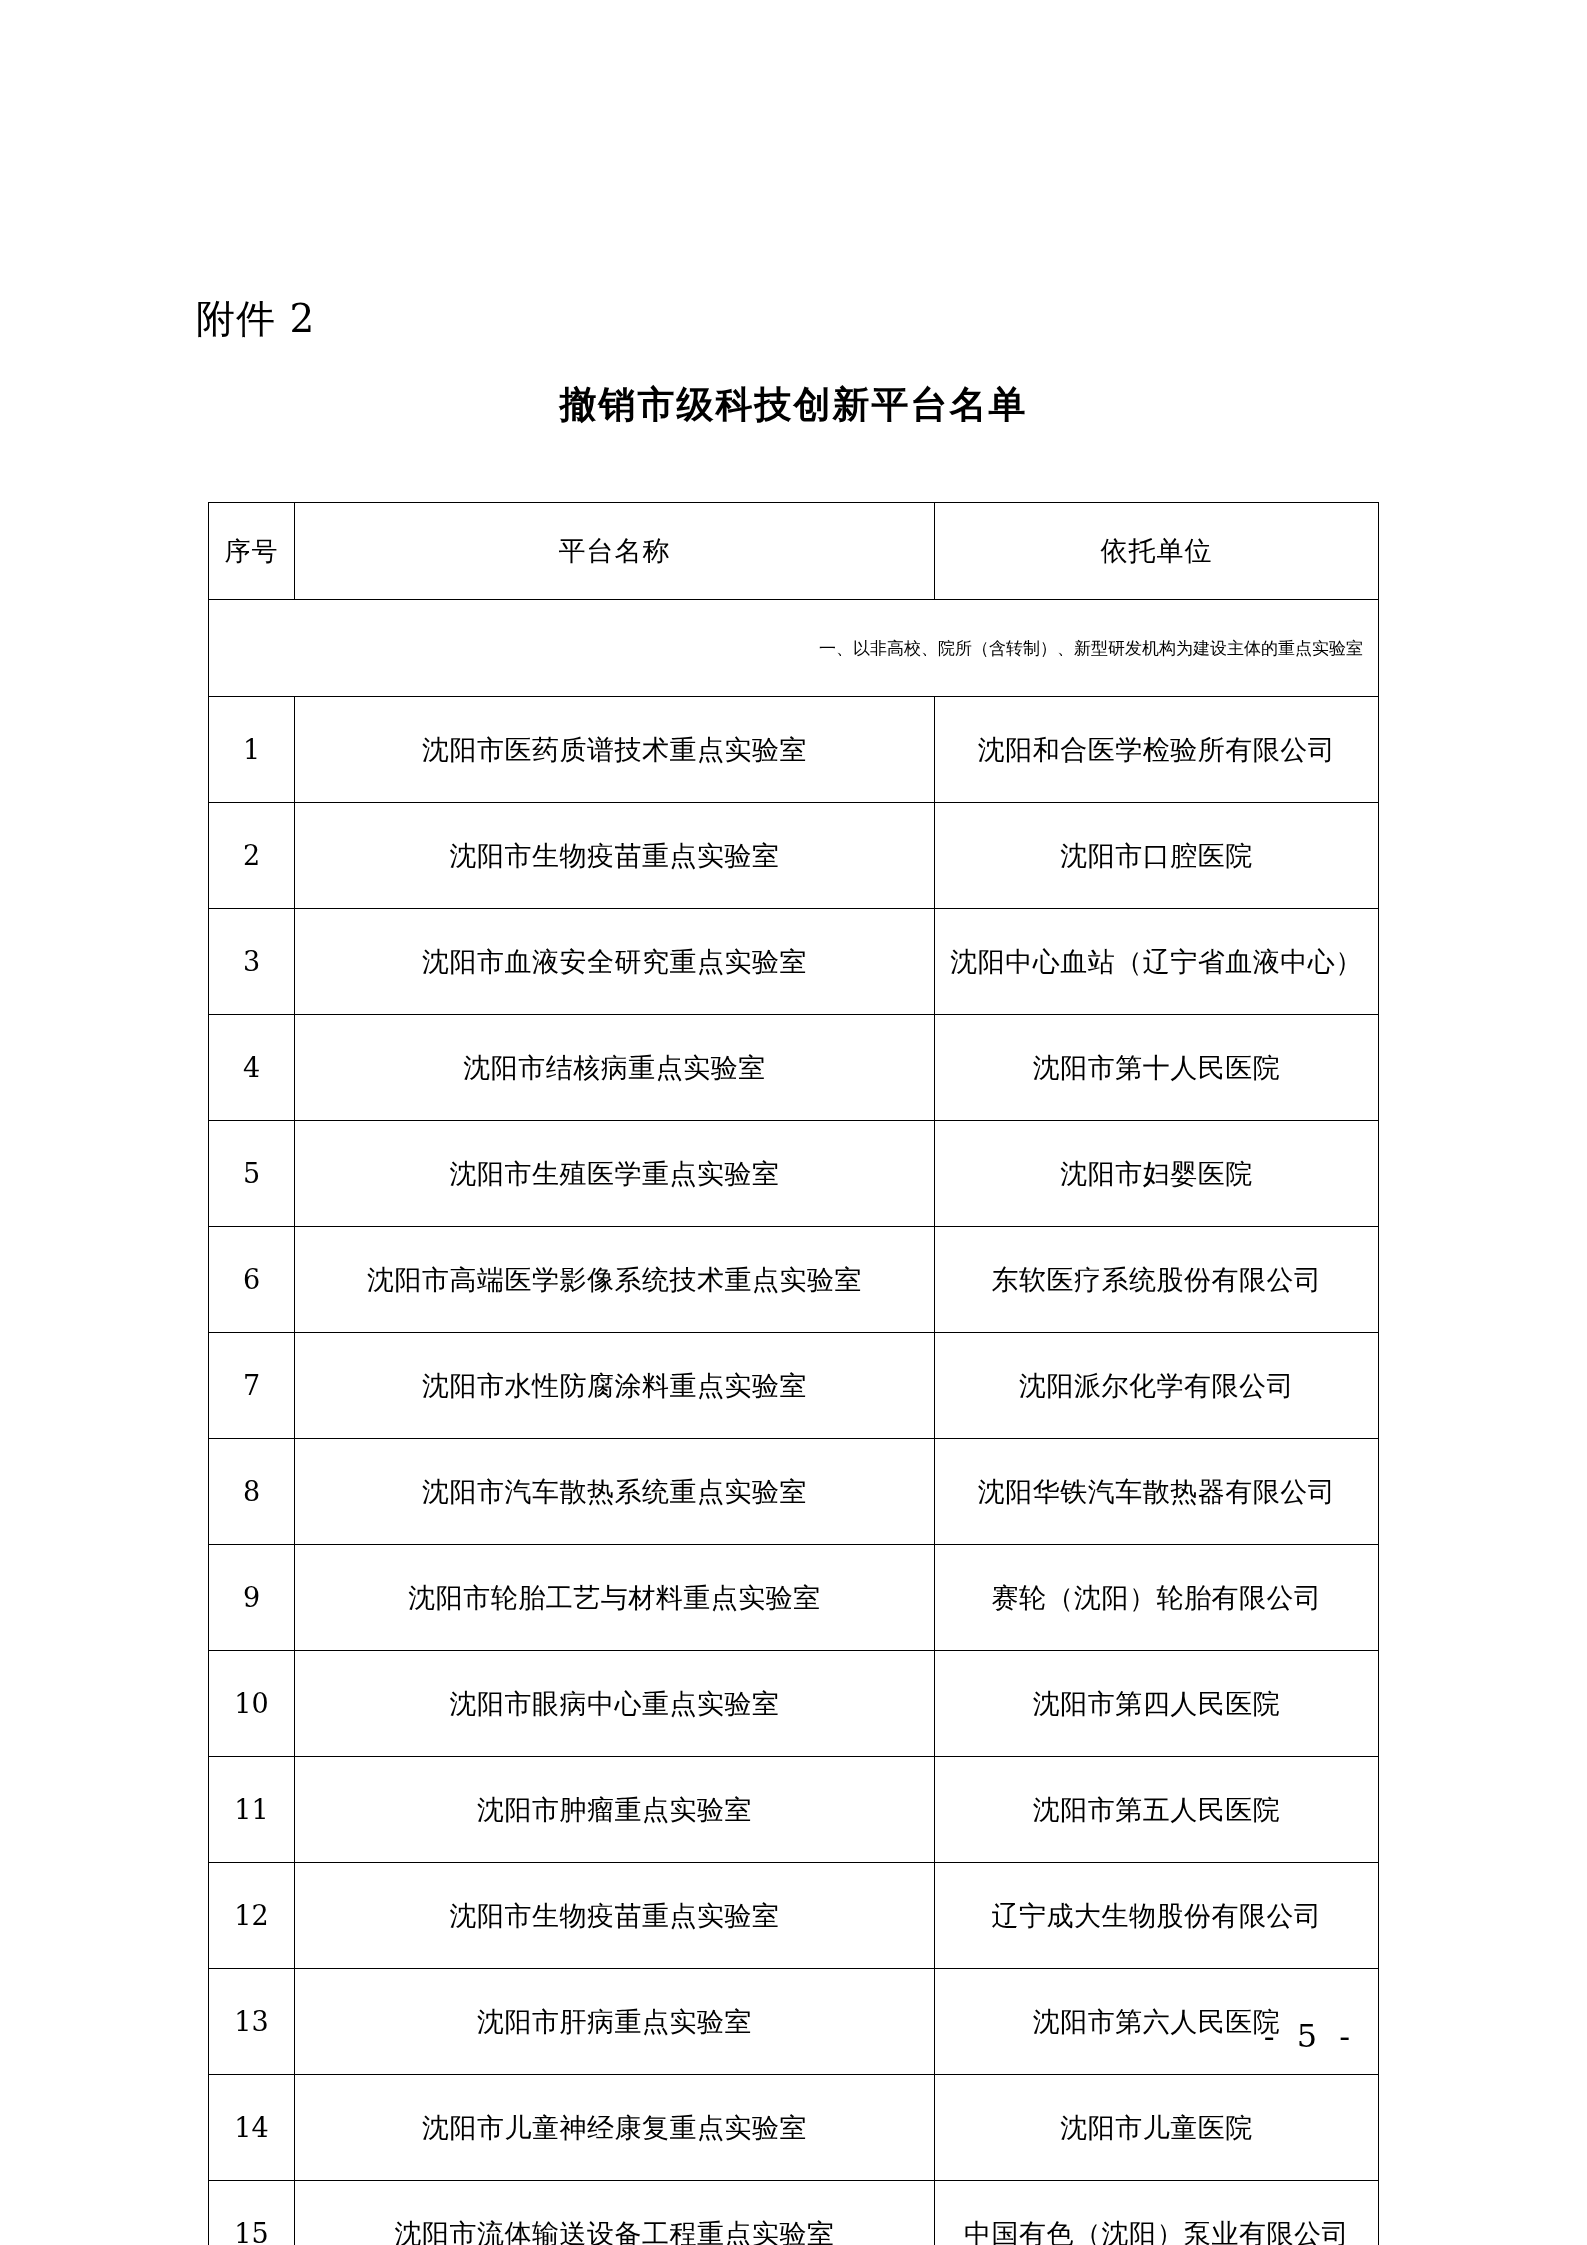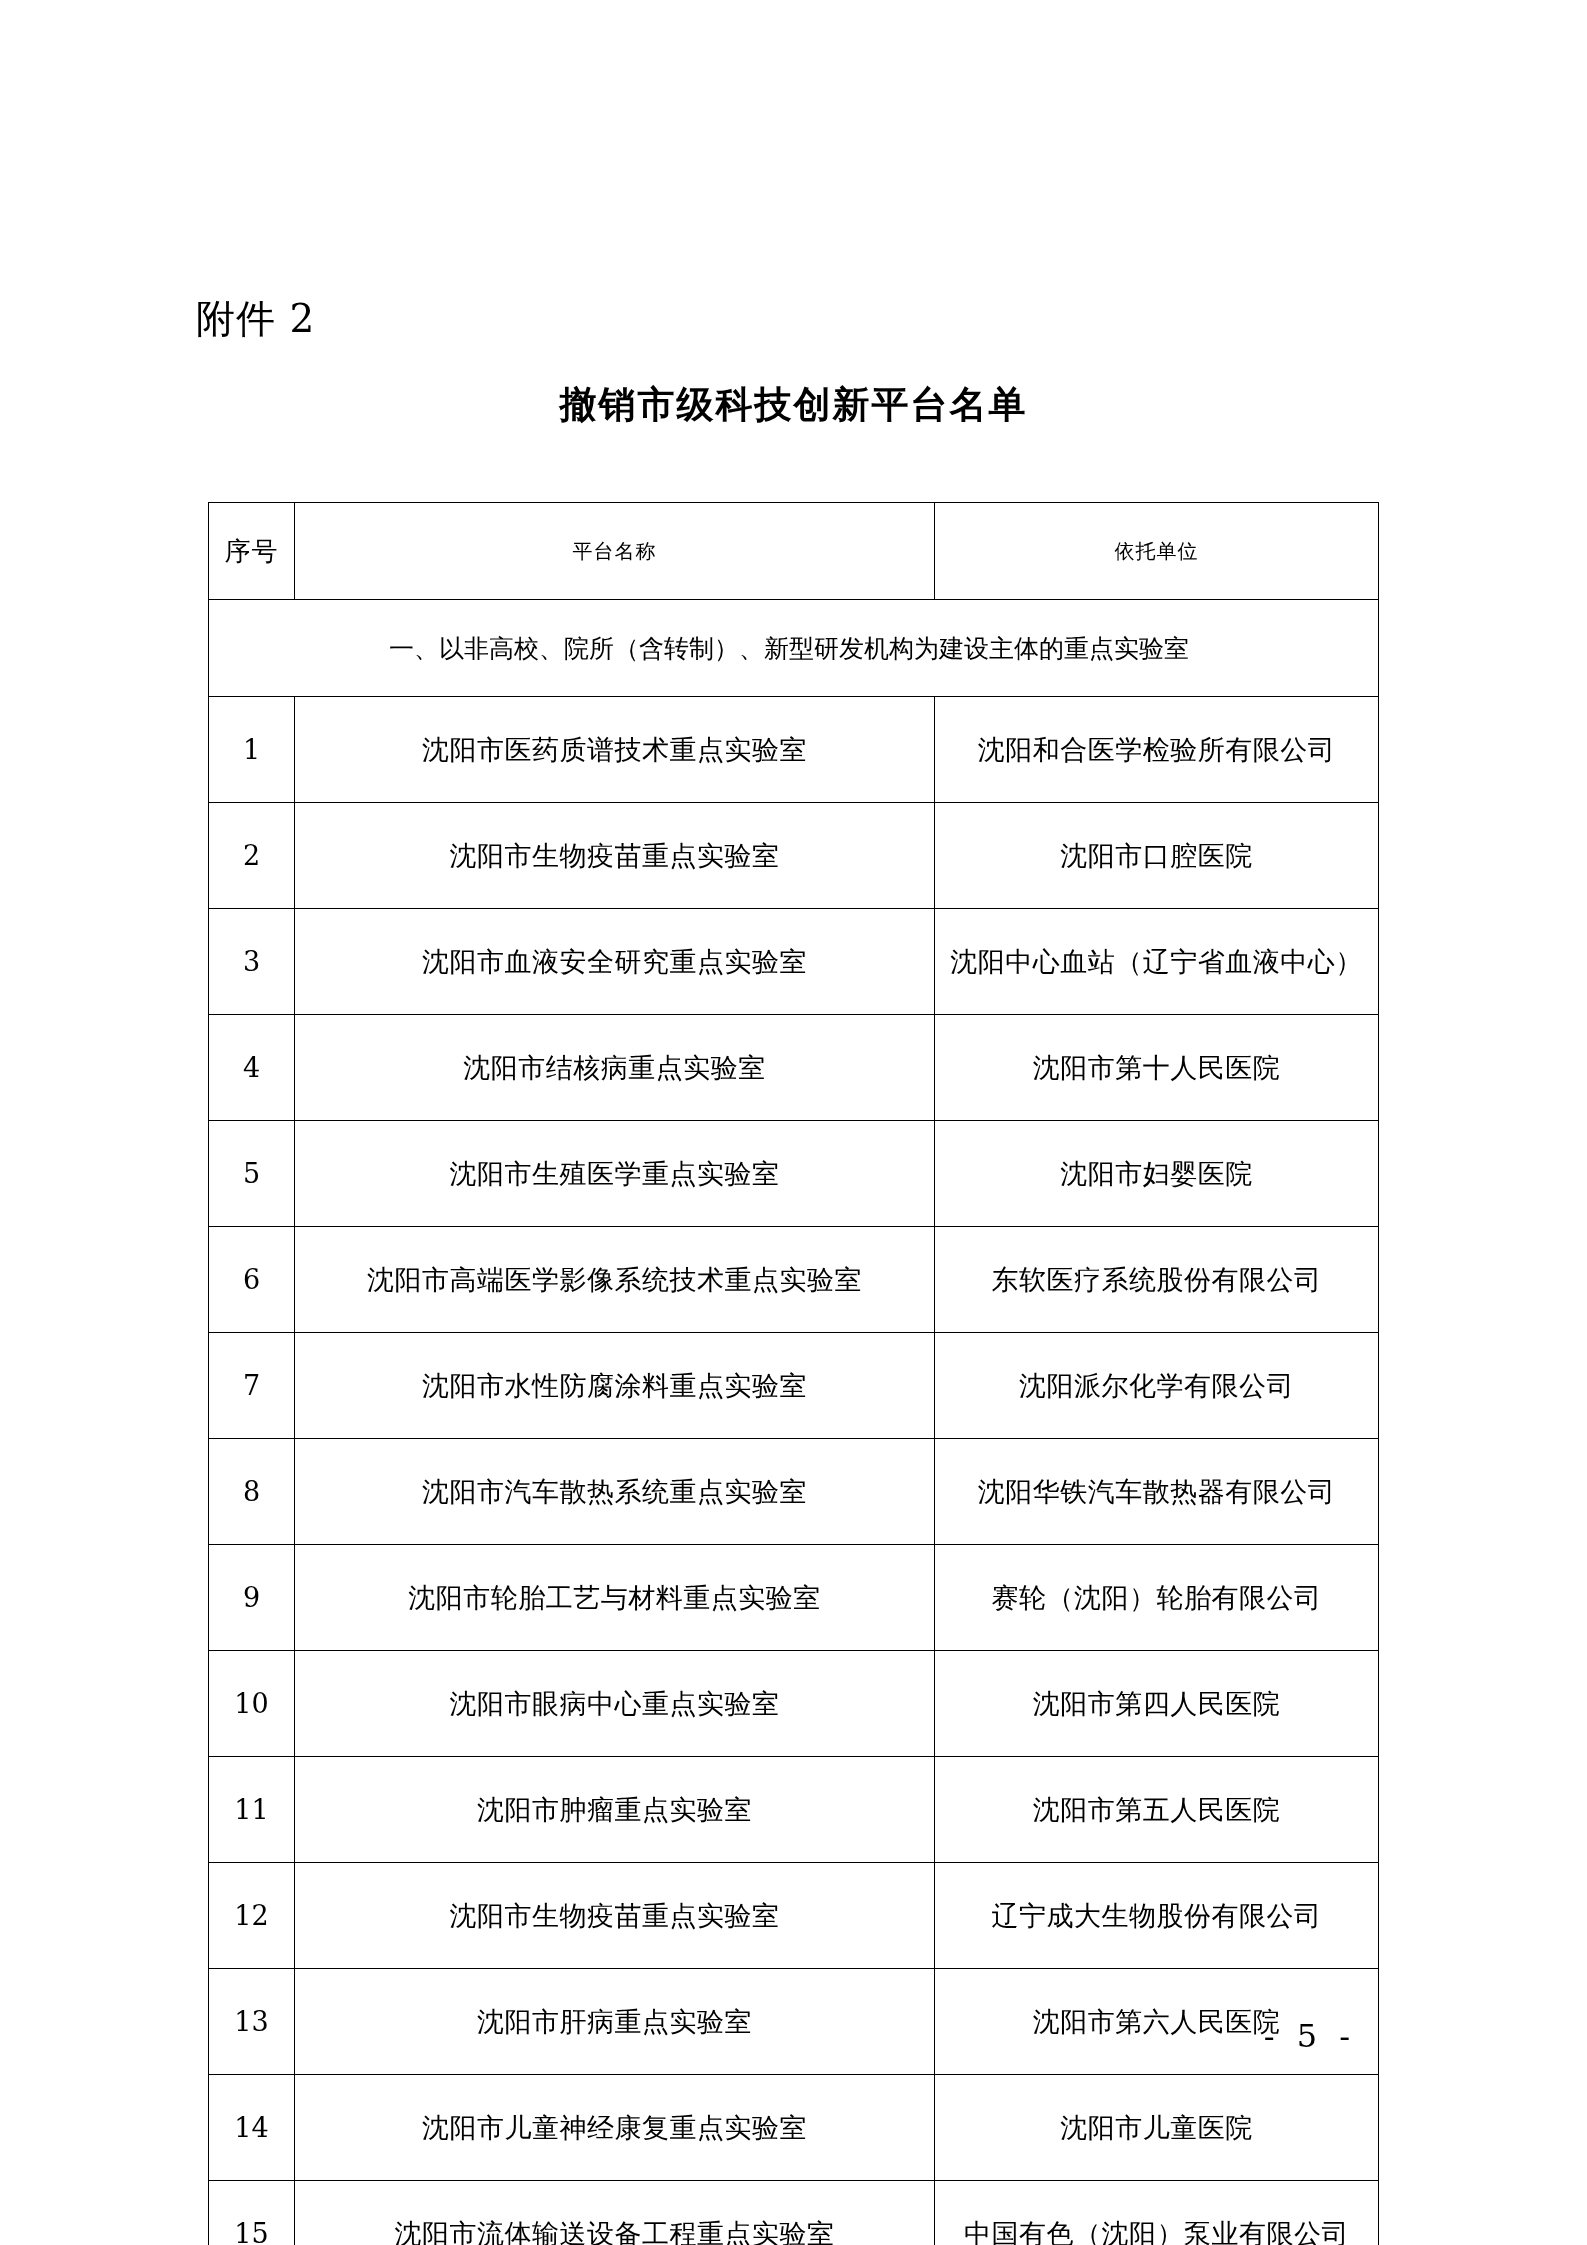--- a/index.html
+++ b/index.html
@@ -71,32 +71,32 @@
     font-family: "DejaVu Serif", "Liberation Serif", serif;
   }
   col.c-idx { width: 86px; }
   col.c-name { width: 640px; }
   col.c-unit { width: 444px; }
 
   
   tr.hdr td {
     height: 66px;
     text-align: center;
-    font-size: 20px;
+    font-size: 27px;
     letter-spacing: 1px;
   }
   tr.hdr td.hdr-idx { font-size: 26px; }
 
   
   tr.section td {
     height: 66px;
-    font-size: 25px;
+    font-size: 17px;
     letter-spacing: 0px;
     padding-left: 6px;
-    text-align: center;
+    text-align: right;
     white-space: nowrap;
   }
 
   
   tr.data td {
     height: 75px;
     font-size: 27px;
   }
   td.idx {
     text-align: center;

